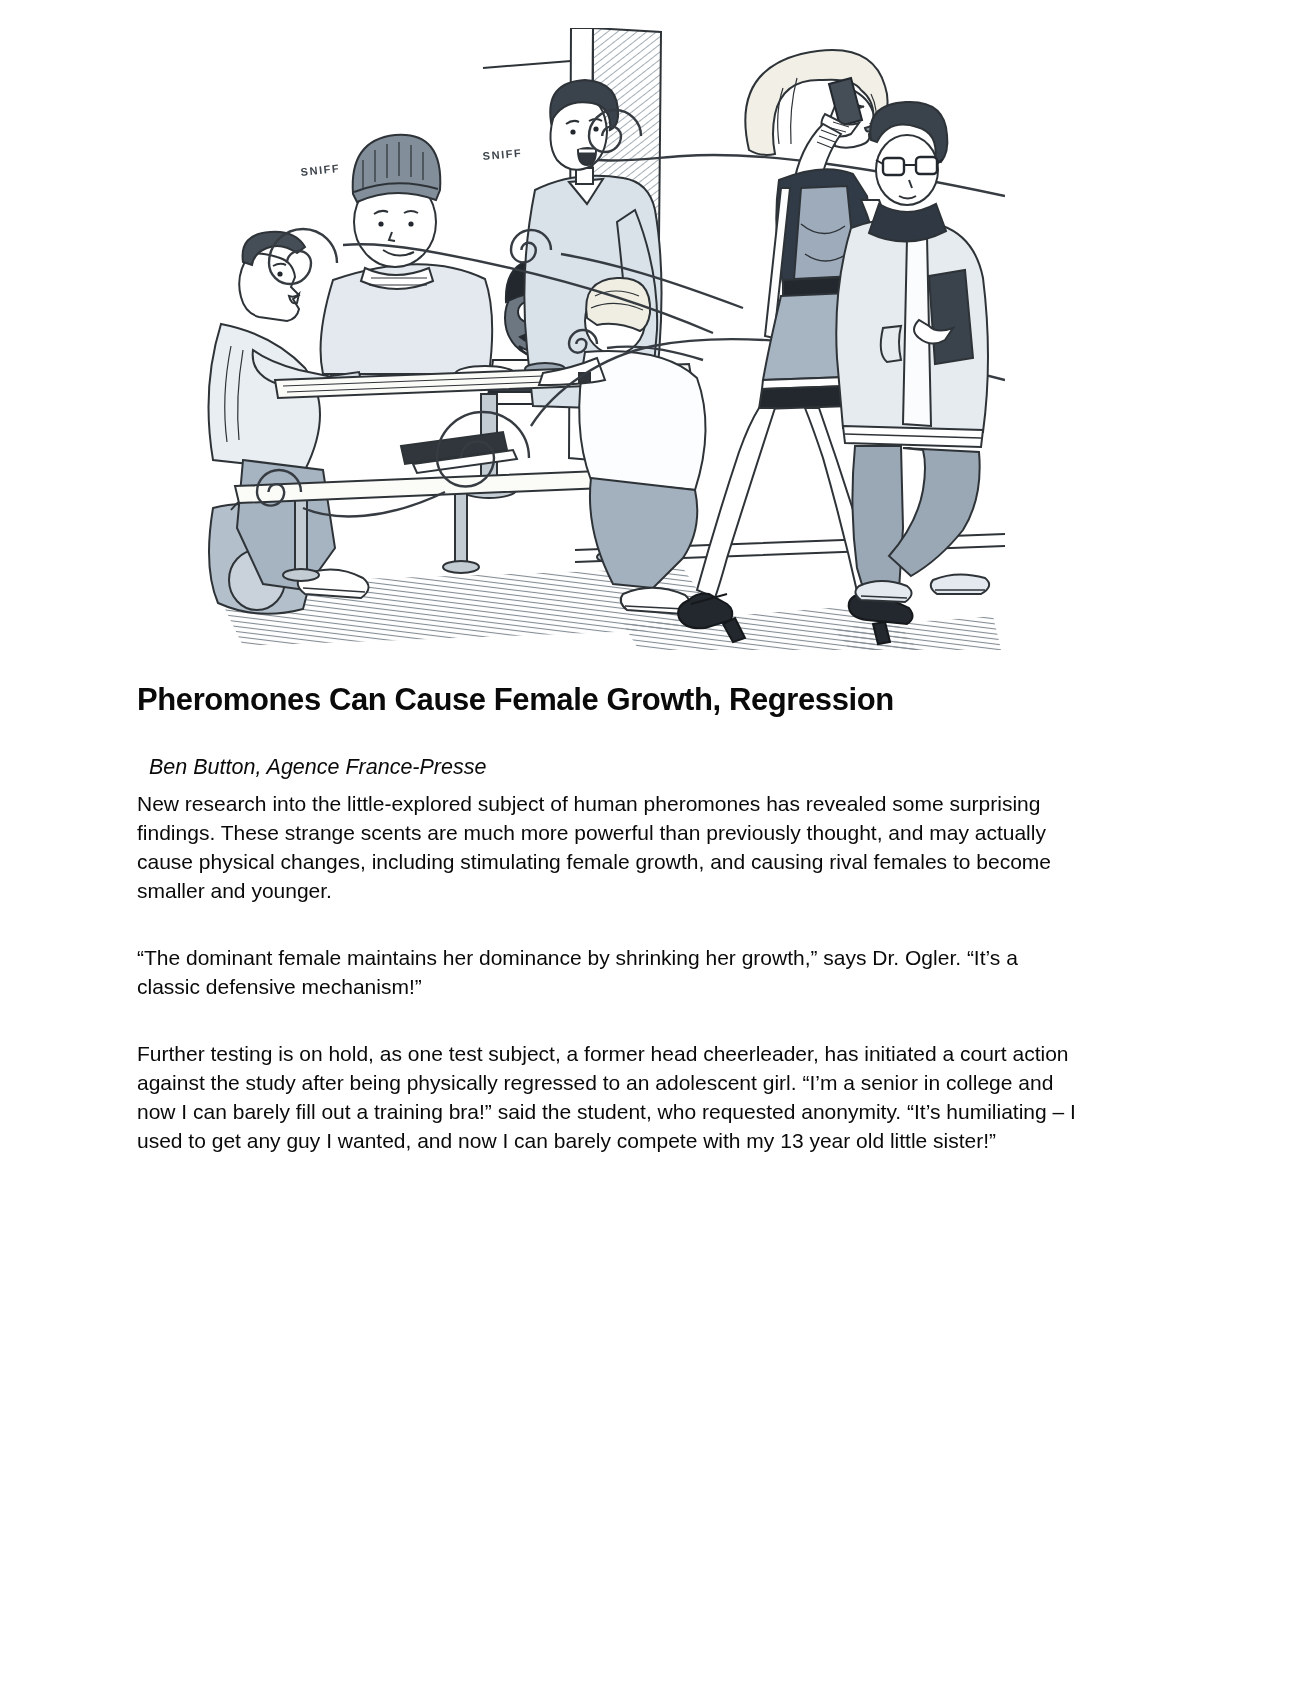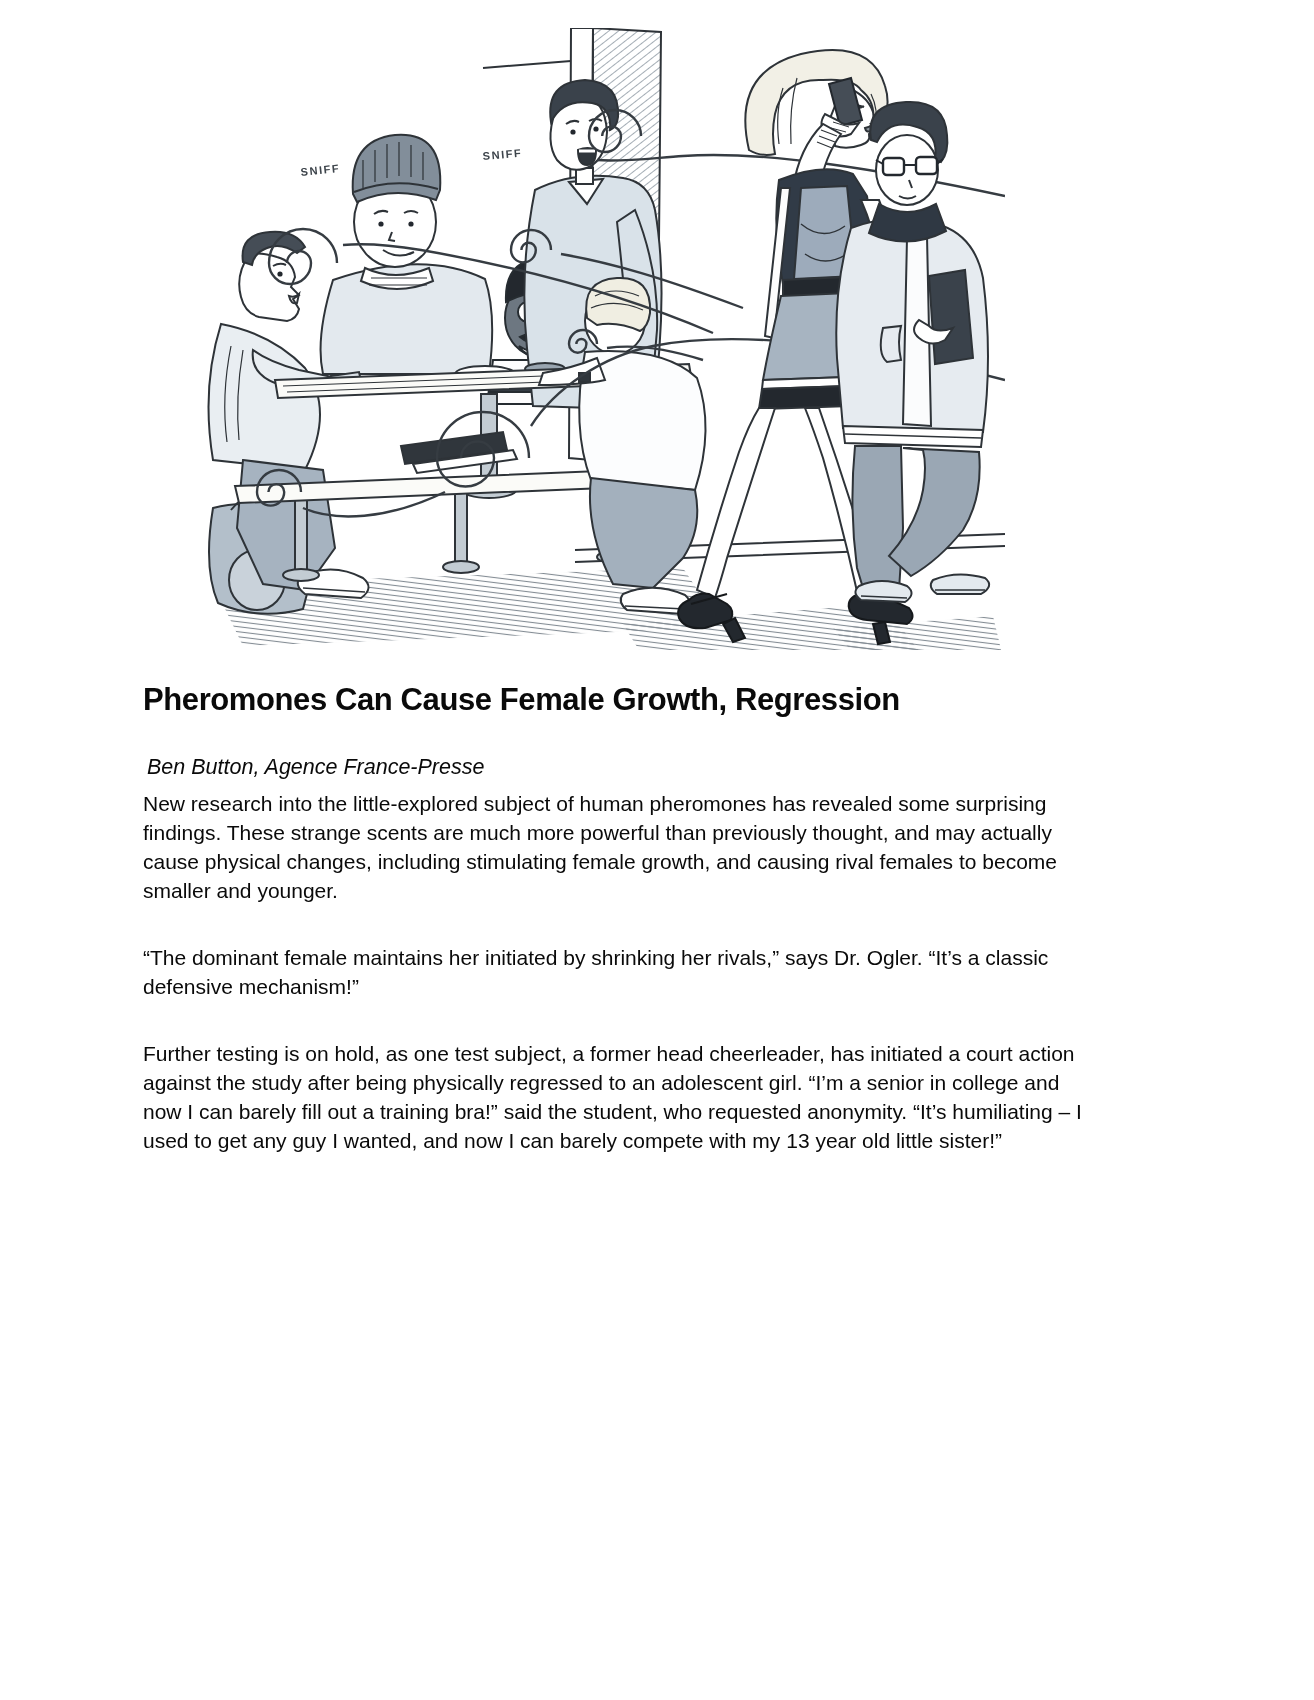--- a/index.html
+++ b/index.html
@@ -1,22 +1,22 @@
 <!DOCTYPE html>
 <html><head>
 <meta charset="utf-8">
 <style>
   html,body{margin:0;padding:0;background:#ffffff;}
   body{width:1314px;height:1700px;font-family:"Liberation Sans",sans-serif;color:#0a0a0a;}
   .page{position:relative;width:1314px;height:1700px;background:#ffffff;overflow:hidden;}
   .illustration{position:absolute;left:183px;top:28px;width:822px;height:622px;}
   .illustration svg{display:block;width:100%;height:100%;}
-  .article{position:absolute;left:143px;top:683px;width:948px;}
+  .article{position:absolute;left:137px;top:683px;width:948px;}
   .headline{font-size:31px;line-height:34px;font-weight:bold;letter-spacing:-0.4px;margin:0 0 36px 0;}
-  .byline{font-size:21.5px;line-height:29px;font-style:italic;margin:0 0 7px 4px;}
+  .byline{font-size:21.5px;line-height:29px;font-style:italic;margin:0 0 7px 12px;}
   .article p.body-par{font-size:21px;line-height:29px;margin:0 0 38px 0;}
   .sniff{font-size:11px;letter-spacing:1.6px;fill:#3e454c;font-weight:bold;}
 </style>
 </head>
 <body>
 
 <div class="page">
 
   <div class="illustration">
     <svg viewBox="0 0 822 622" xmlns="http://www.w3.org/2000/svg">
@@ -208,17 +208,17 @@
         <path d="M750 552 q24 -10 52 -2 q10 8 -4 16 l-44 0 q-10 -7 -4 -14 z" fill="#e3e9ee"></path>
         <path d="M678 568 l46 2 M752 562 l50 0" stroke-width="1.4" fill="none"></path>
       </g>
     </svg>
   </div>
 
   <div class="article">
     <h1 class="headline">Pheromones Can Cause Female Growth, Regression</h1>
     <p class="byline">Ben Button, Agence France-Presse</p>
     <p class="body-par">New research into the little-explored subject of human pheromones has revealed some surprising findings. These strange scents are much more powerful than previously thought, and may actually cause physical changes, including stimulating female growth, and causing rival females to become smaller and younger.</p>
-    <p class="body-par">“The dominant female maintains her initiated by shrinking her rivals,” says Dr. Ogler. “It’s a classic defensive mechanism!”</p>
+    <p class="body-par">“The dominant female maintains her dominance by shrinking her growth,” says Dr. Ogler. “It’s a classic defensive mechanism!”</p>
     <p class="body-par">Further testing is on hold, as one test subject, a former head cheerleader, has initiated a court action against the study after being physically regressed to an adolescent girl. “I’m a senior in college and now I can barely fill out a training bra!” said the student, who requested anonymity. “It’s humiliating – I used to get any guy I wanted, and now I can barely compete with my 13 year old little sister!”</p>
   </div>
 
 </div>
 
 </body></html>

